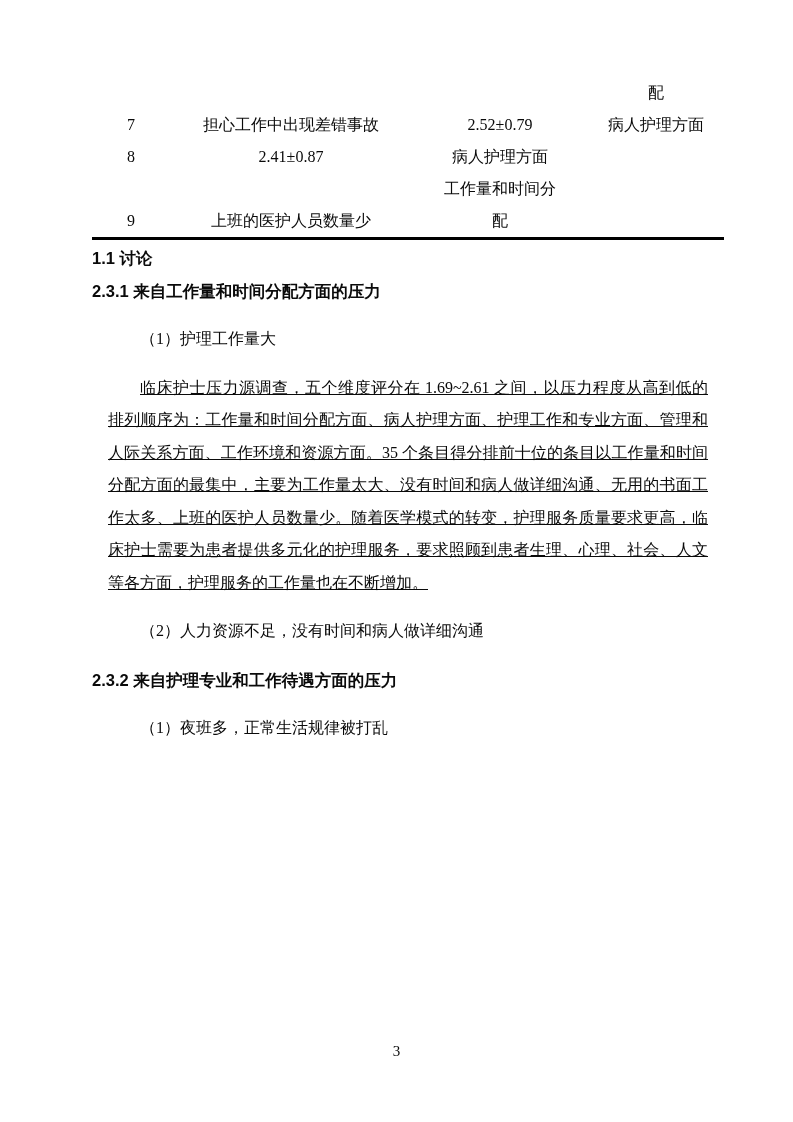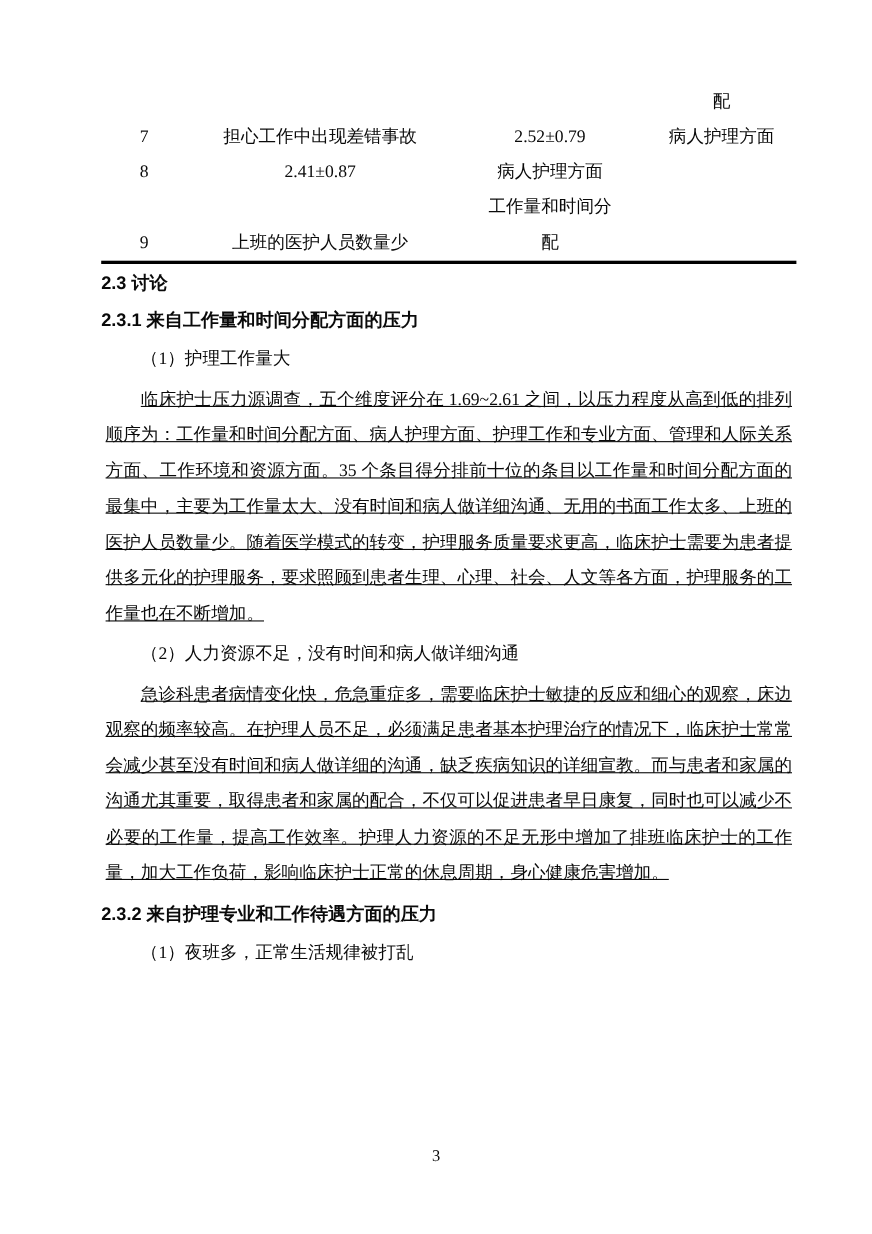--- a/index.html
+++ b/index.html
@@ -29,21 +29,21 @@
   
   .bodytext {
     position:absolute; left:92px; top:242px; width:632px;
     line-height:32.5px;
   }
   .bodytext h2, .bodytext h3 {
     margin:0; padding:0;
     font-family:"Liberation Sans","DejaVu Sans",sans-serif;
     font-weight:bold; font-size:16.5px; line-height:32.5px;
   }
-  .pt, .para { margin:4px; padding:0; text-indent:2em; line-height:32.5px; }
+  .pt, .para { margin:16px; padding:0; text-indent:2em; line-height:32.5px; }
   .para { text-align:justify;text-decoration:underline; }
 
   
   .pagenum {
     position:absolute; left:0; top:1036px; width:100%;
     text-align:center; font-size:15px; line-height:30px;
   }
 </style>
 </head>
 <body>
@@ -80,25 +80,24 @@
     <div class="trow tall">
       <div>9</div>
       <div>上班的医护人员数量少</div>
       <div>
         <span class="dim-wrap">工作量和时间分配</span>
       </div>
     </div>
   </div>
 
   <div class="bodytext">
-    <h2>2.3 讨论</h2>
+    <h2>1.1 讨论</h2>
     <h3>2.3.1 来自工作量和时间分配方面的压力</h3>
     <p class="pt">（1）护理工作量大</p>
     <p class="para">临床护士压力源调查，五个维度评分在 1.69~2.61 之间，以压力程度从高到低的排列顺序为：工作量和时间分配方面、病人护理方面、护理工作和专业方面、管理和人际关系方面、工作环境和资源方面。35 个条目得分排前十位的条目以工作量和时间分配方面的最集中，主要为工作量太大、没有时间和病人做详细沟通、无用的书面工作太多、上班的医护人员数量少。随着医学模式的转变，护理服务质量要求更高，临床护士需要为患者提供多元化的护理服务，要求照顾到患者生理、心理、社会、人文等各方面，护理服务的工作量也在不断增加。</p>
     <p class="pt">（2）人力资源不足，没有时间和病人做详细沟通</p>
-    <p class="para">急诊科患者病情变化快，危急重症多，需要临床护士敏捷的反应和细心的观察，床边观察的频率较高。在护理人员不足，必须满足患者基本护理治疗的情况下，临床护士常常会减少甚至没有时间和病人做详细的沟通，缺乏疾病知识的详细宣教。而与患者和家属的沟通尤其重要，取得患者和家属的配合，不仅可以促进患者早日康复，同时也可以减少不必要的工作量，提高工作效率。护理人力资源的不足无形中增加了排班临床护士的工作量，加大工作负荷，影响临床护士正常的休息周期，身心健康危害增加。</p>
     <h3>2.3.2 来自护理专业和工作待遇方面的压力</h3>
     <p class="pt">（1）夜班多，正常生活规律被打乱</p>
   </div>
 
   <div class="pagenum">3</div>
 
 </div>
 
 </body></html>

